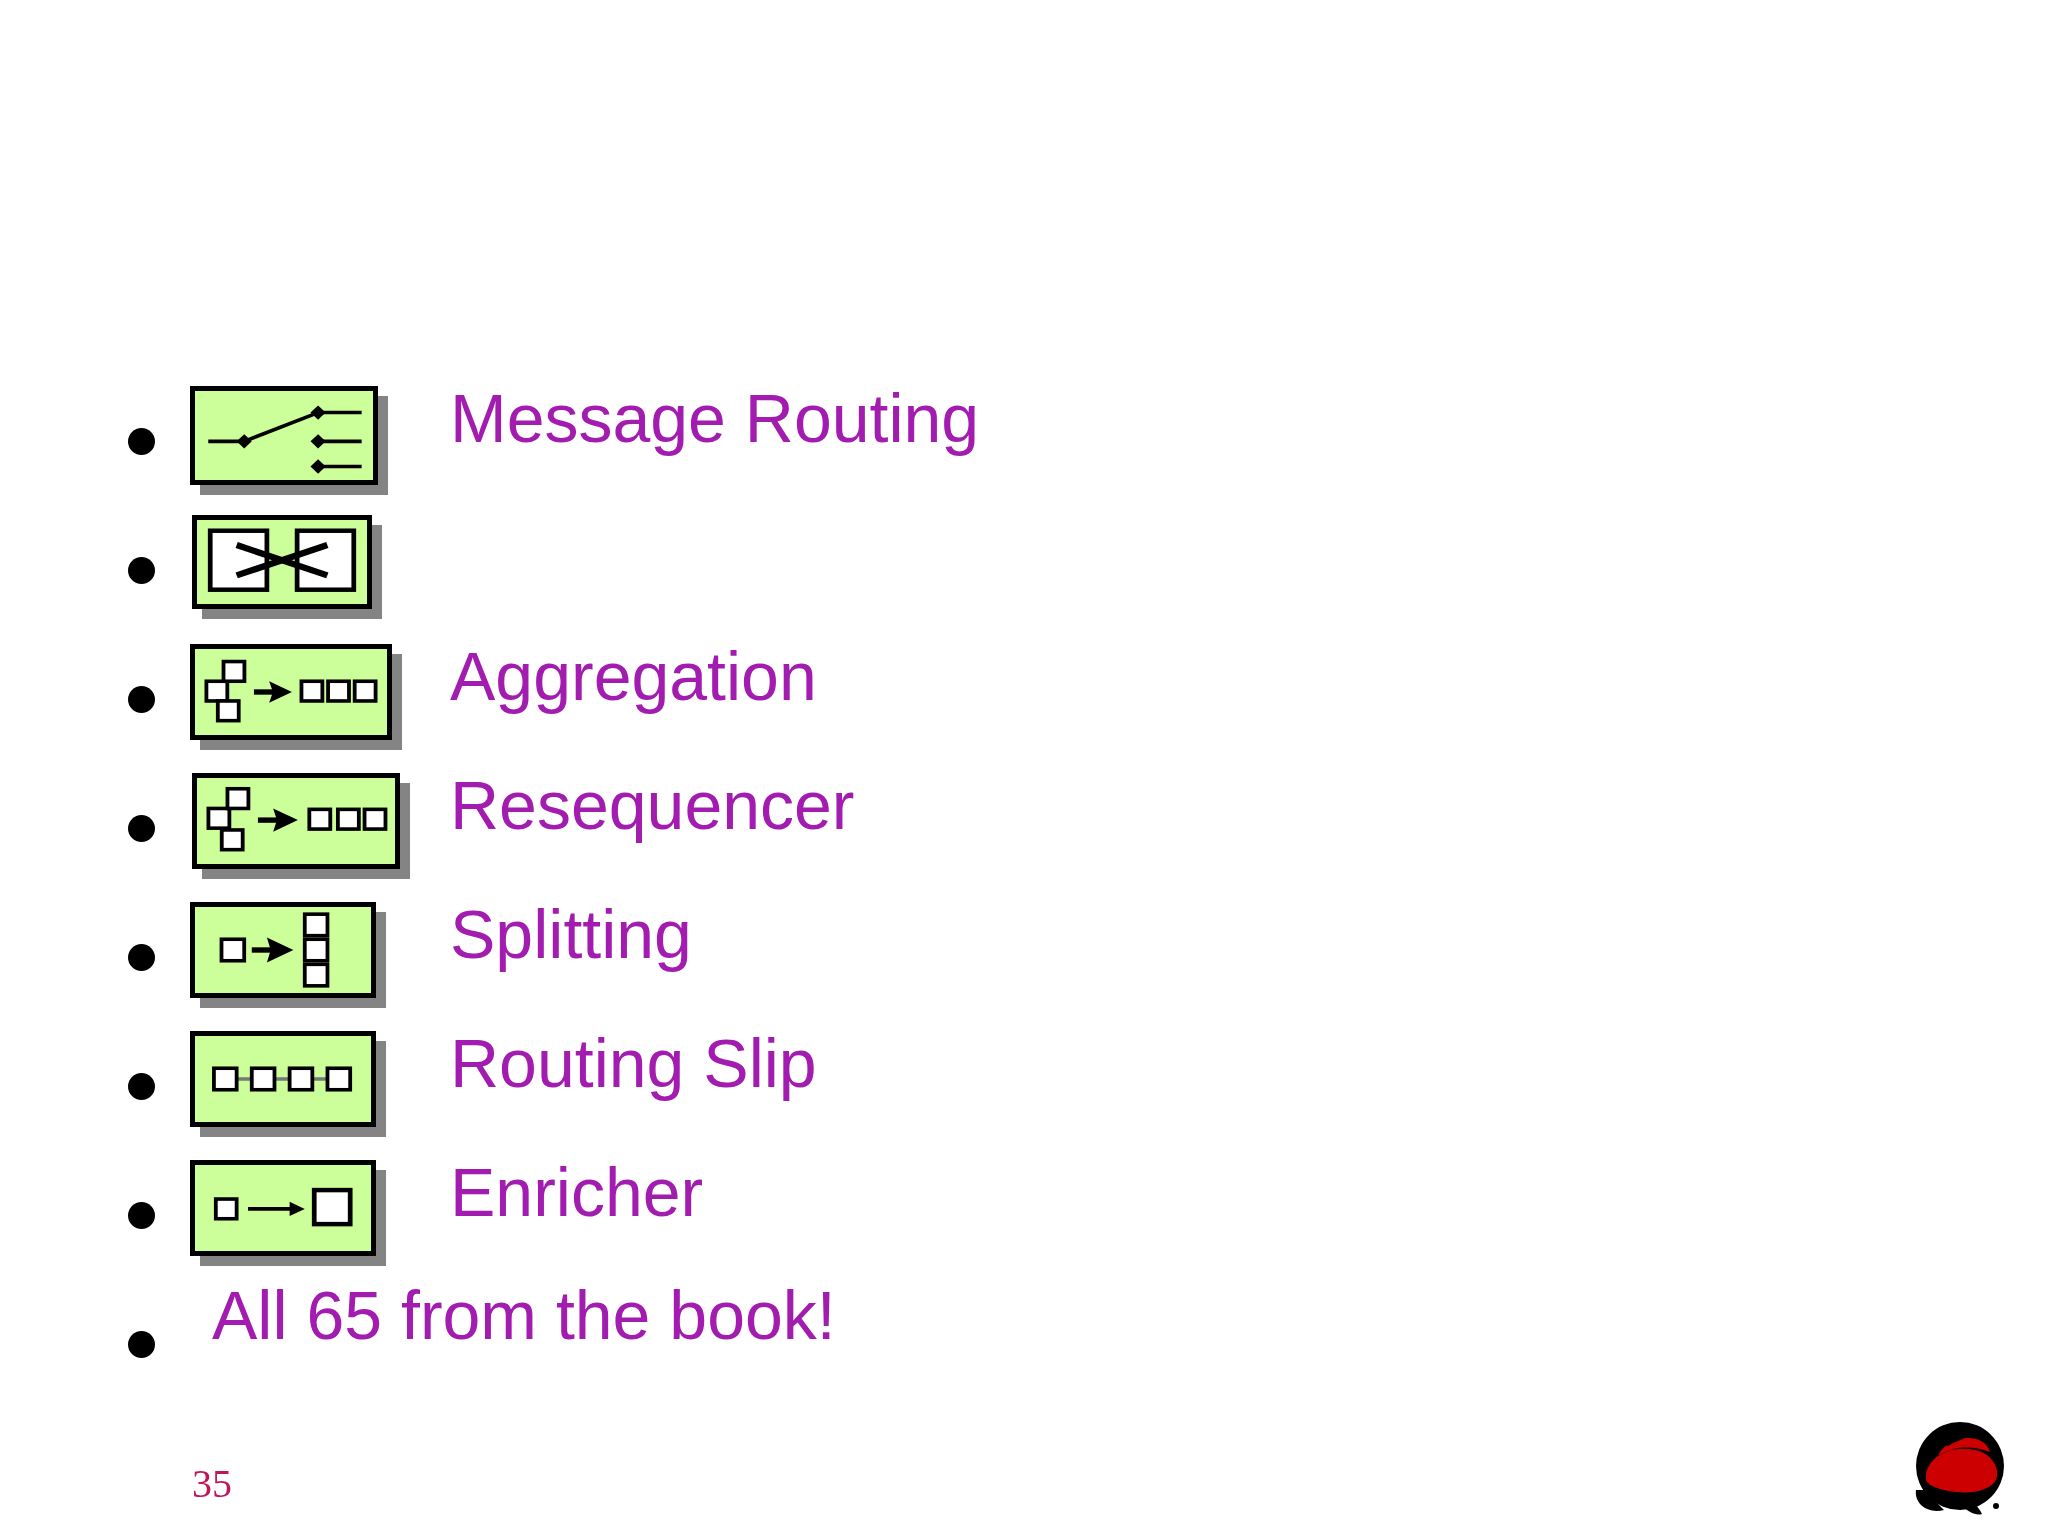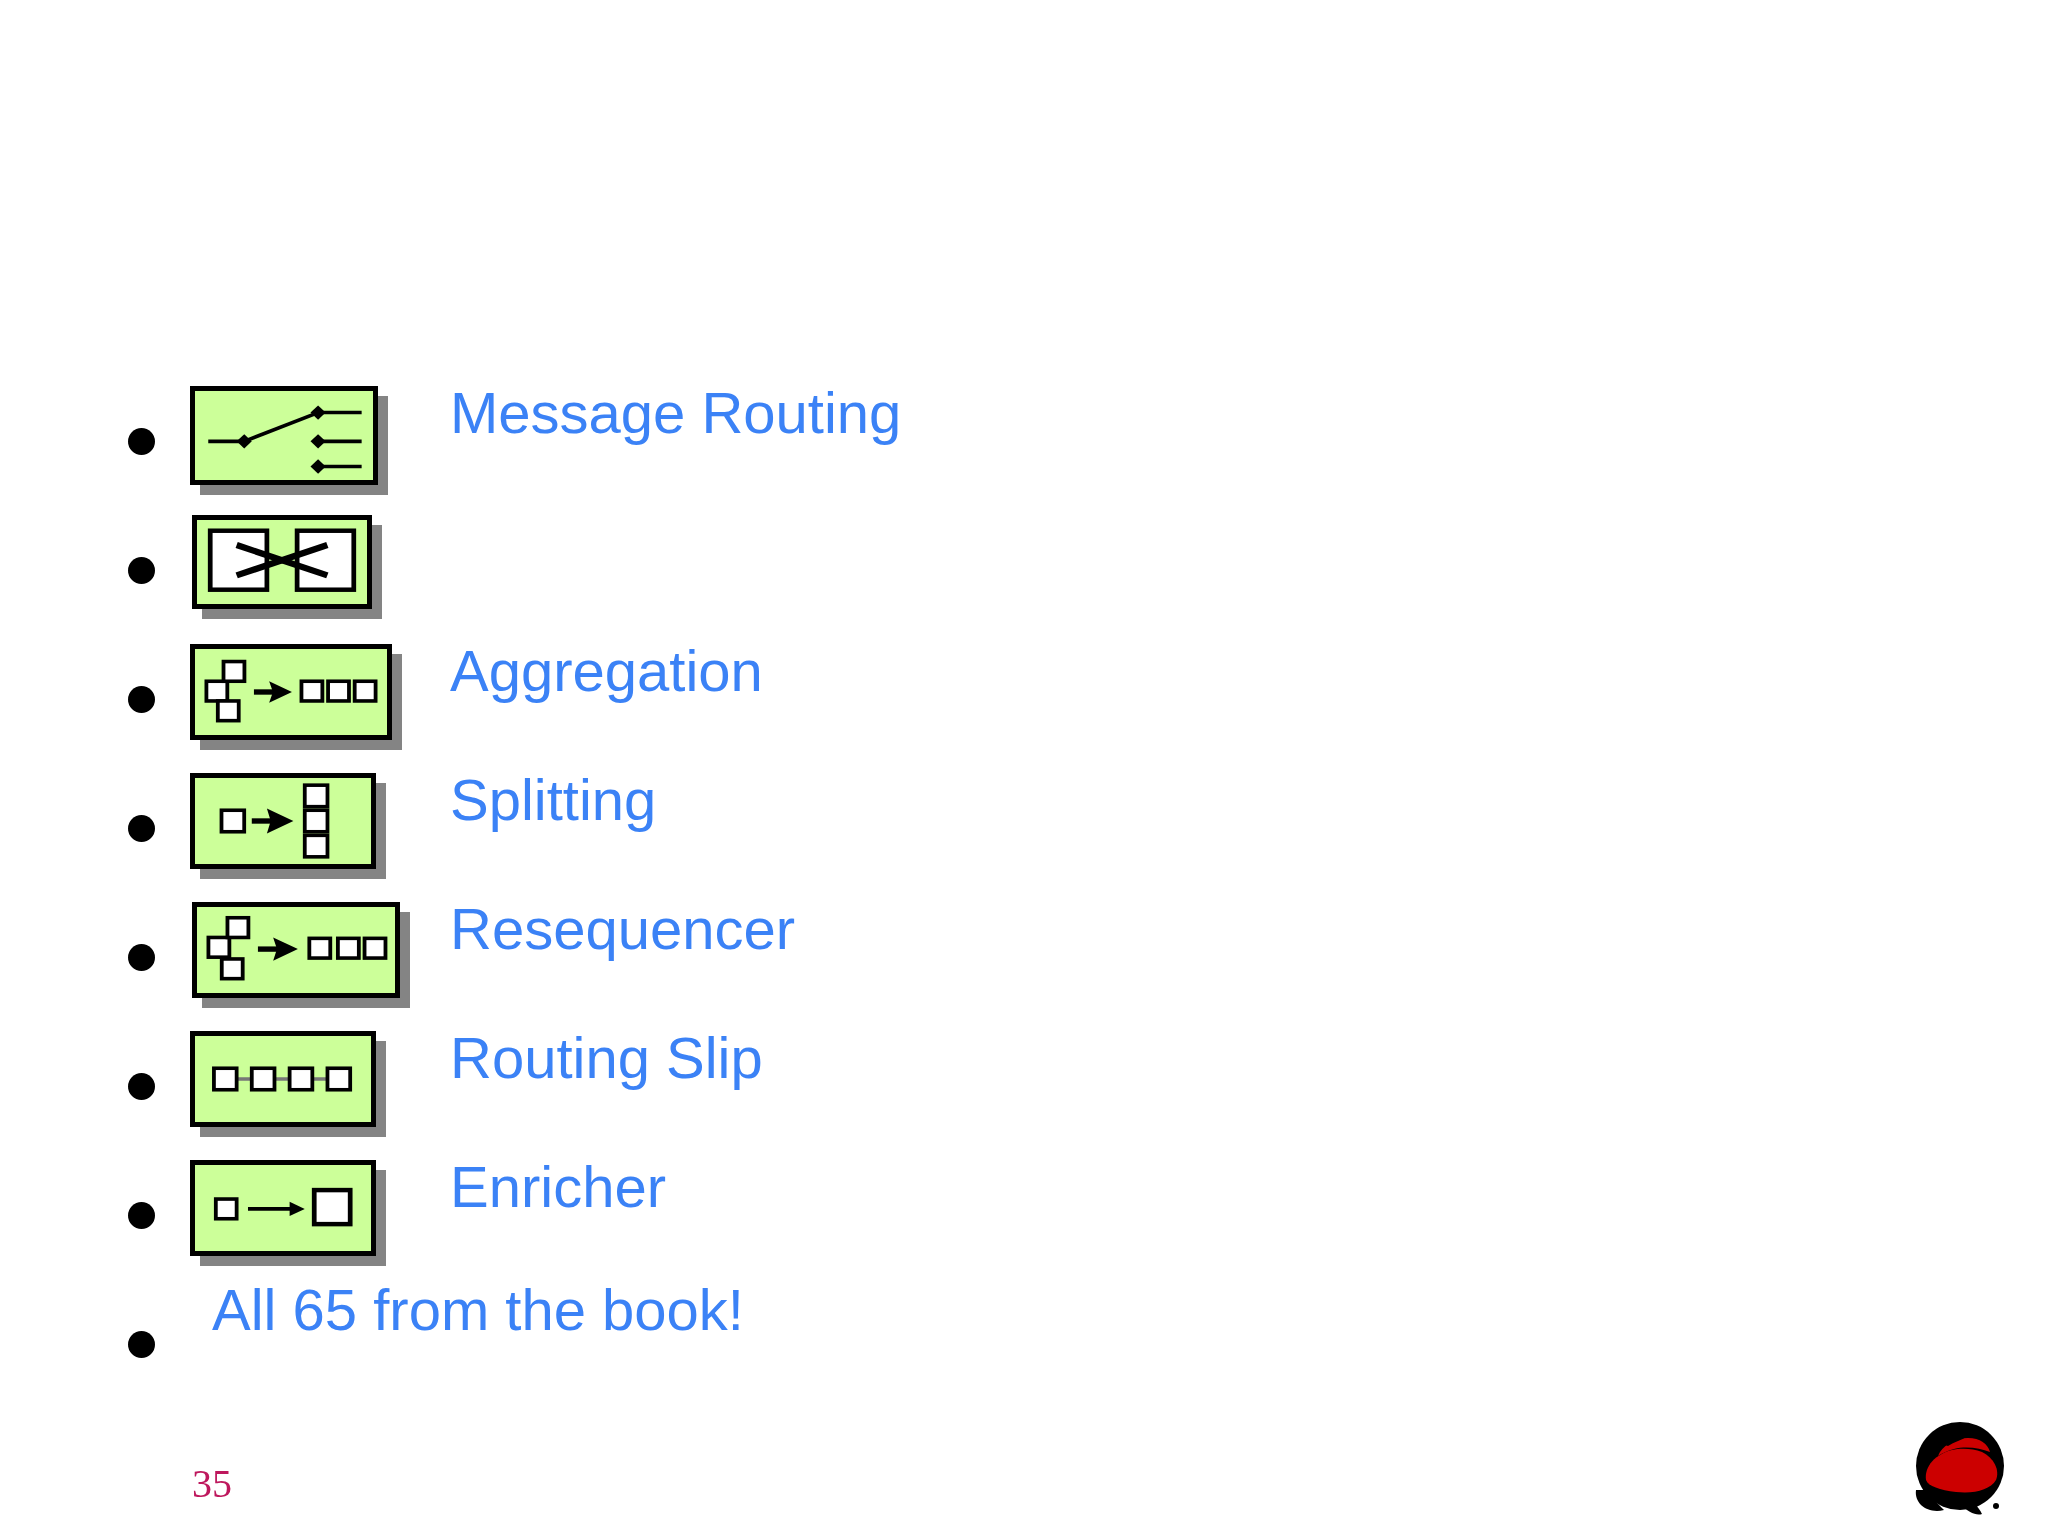--- a/index.html
+++ b/index.html
@@ -54,23 +54,23 @@
     top: 50px;
     width: 27px;
     height: 27px;
     border-radius: 50%;
     background: #000000;
   }
   .bullet-label {
     position: absolute;
     left: 450px;
     top: 6px;
-    font-size: 58px;
+    font-size: 68px;
     line-height: 1.0;
-    color: #3b82f6;
+    color: #a21caf;
     white-space: nowrap;
     font-family: "Liberation Sans", sans-serif;
   }
   .bullet-label.plain {
     left: 212px;
     top: 0px;
   }
 
   
   .icon-chip {
@@ -155,48 +155,48 @@
           <rect x="112" y="36" width="22" height="22" fill="#fff" stroke="#000" stroke-width="4"></rect>
           <rect x="140" y="36" width="22" height="22" fill="#fff" stroke="#000" stroke-width="4"></rect>
           <rect x="168" y="36" width="22" height="22" fill="#fff" stroke="#000" stroke-width="4"></rect>
         </svg>
       </span>
       <span class="bullet-label">Aggregation</span>
     </div>
 
     <div class="bullet-row">
       <span class="bullet-dot"></span>
-      <span class="icon-chip" style="left:190px; width:186px; height:96px;">
-        <svg viewBox="0 0 186 96" preserveAspectRatio="none">
-          <rect x="28" y="36" width="24" height="24" fill="#fff" stroke="#000" stroke-width="4"></rect>
-          <line x1="60" y1="48" x2="84" y2="48" stroke="#000" stroke-width="6"></line>
-          <polygon points="76,34 104,48 76,62 80,48" fill="#000"></polygon>
-          <rect x="116" y="8" width="24" height="24" fill="#fff" stroke="#000" stroke-width="4"></rect>
-          <rect x="116" y="36" width="24" height="24" fill="#fff" stroke="#000" stroke-width="4"></rect>
-          <rect x="116" y="64" width="24" height="24" fill="#fff" stroke="#000" stroke-width="4"></rect>
-        </svg>
-      </span>
-      <span class="bullet-label">Splitting</span>
-    </div>
-
-    <div class="bullet-row">
-      <span class="bullet-dot"></span>
       <span class="icon-chip" style="left:192px; width:208px; height:96px;">
         <svg viewBox="0 0 208 96" preserveAspectRatio="none">
           <rect x="12" y="34" width="22" height="22" fill="#fff" stroke="#000" stroke-width="4"></rect>
           <rect x="32" y="12" width="22" height="22" fill="#fff" stroke="#000" stroke-width="4"></rect>
           <rect x="26" y="58" width="22" height="22" fill="#fff" stroke="#000" stroke-width="4"></rect>
           <line x1="64" y1="47" x2="88" y2="47" stroke="#000" stroke-width="6"></line>
           <polygon points="80,34 106,47 80,60 84,47" fill="#000"></polygon>
           <rect x="118" y="35" width="22" height="22" fill="#fff" stroke="#000" stroke-width="4"></rect>
           <rect x="148" y="35" width="22" height="22" fill="#fff" stroke="#000" stroke-width="4"></rect>
           <rect x="176" y="35" width="22" height="22" fill="#fff" stroke="#000" stroke-width="4"></rect>
         </svg>
       </span>
       <span class="bullet-label">Resequencer</span>
+    </div>
+
+    <div class="bullet-row">
+      <span class="bullet-dot"></span>
+      <span class="icon-chip" style="left:190px; width:186px; height:96px;">
+        <svg viewBox="0 0 186 96" preserveAspectRatio="none">
+          <rect x="28" y="36" width="24" height="24" fill="#fff" stroke="#000" stroke-width="4"></rect>
+          <line x1="60" y1="48" x2="84" y2="48" stroke="#000" stroke-width="6"></line>
+          <polygon points="76,34 104,48 76,62 80,48" fill="#000"></polygon>
+          <rect x="116" y="8" width="24" height="24" fill="#fff" stroke="#000" stroke-width="4"></rect>
+          <rect x="116" y="36" width="24" height="24" fill="#fff" stroke="#000" stroke-width="4"></rect>
+          <rect x="116" y="64" width="24" height="24" fill="#fff" stroke="#000" stroke-width="4"></rect>
+        </svg>
+      </span>
+      <span class="bullet-label">Splitting</span>
     </div>
 
     <div class="bullet-row">
       <span class="bullet-dot"></span>
       <span class="icon-chip" style="left:190px; width:186px; height:96px;">
         <svg viewBox="0 0 186 96" preserveAspectRatio="none">
           <line x1="30" y1="48" x2="156" y2="48" stroke="#777" stroke-width="4"></line>
           <rect x="20" y="36" width="24" height="24" fill="#fff" stroke="#000" stroke-width="4"></rect>
           <rect x="60" y="36" width="24" height="24" fill="#fff" stroke="#000" stroke-width="4"></rect>
           <rect x="100" y="36" width="24" height="24" fill="#fff" stroke="#000" stroke-width="4"></rect>

